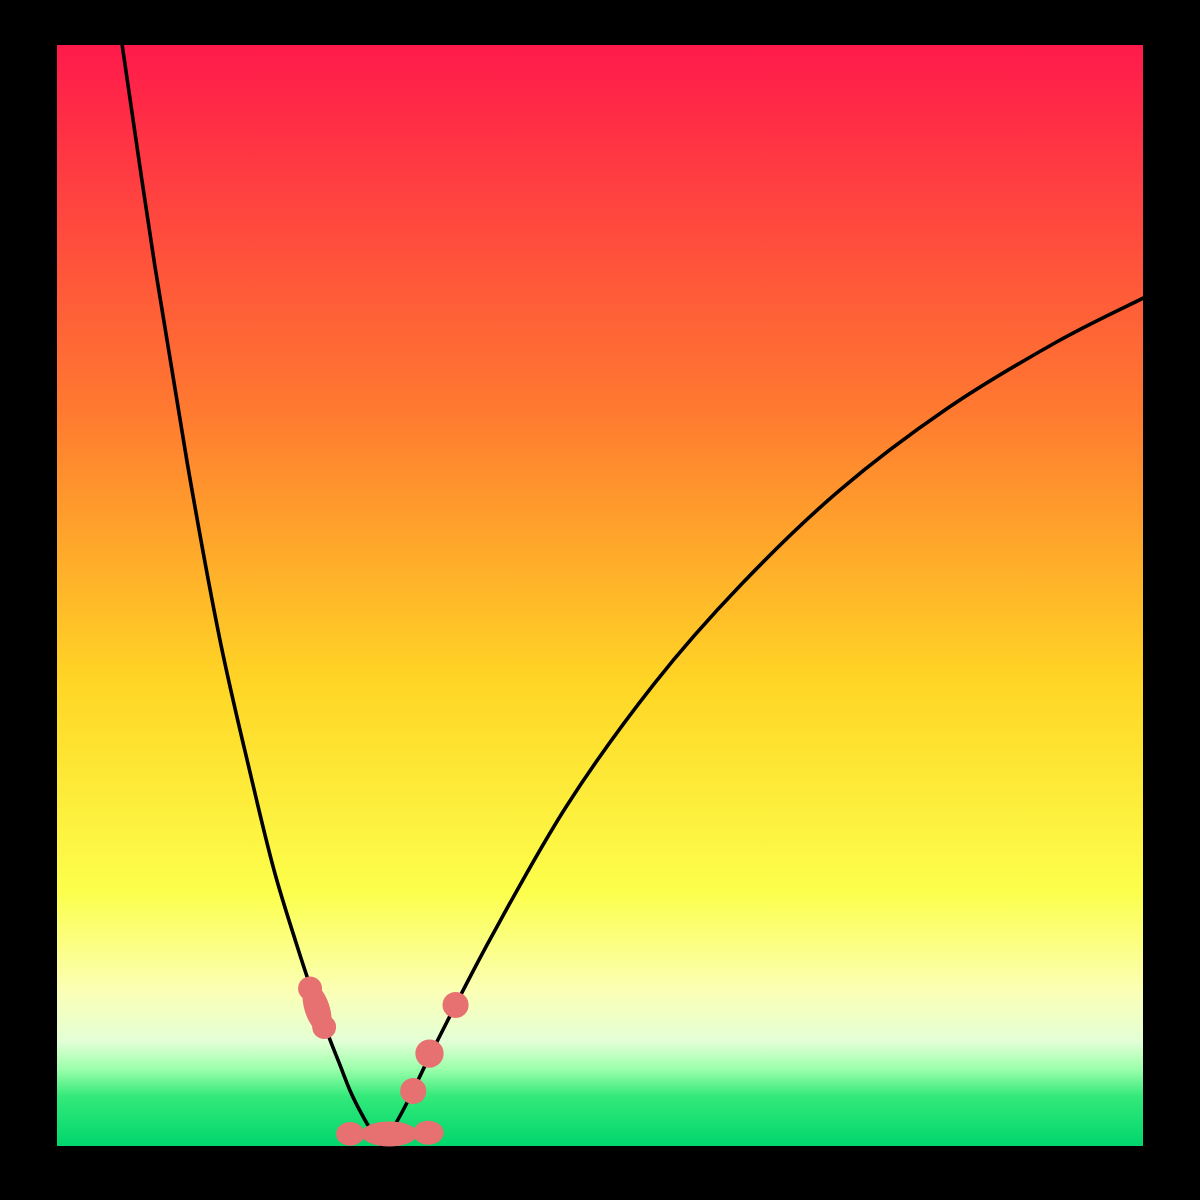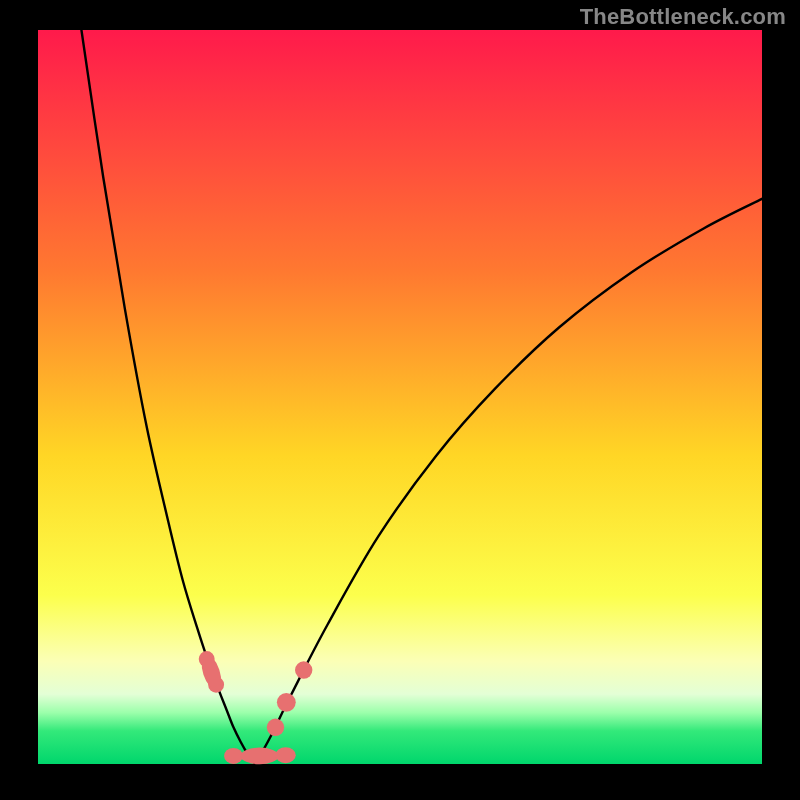--- a/index.html
+++ b/index.html
@@ -66,14 +66,13 @@
         <ellipse cx="211.398" cy="672.25" rx="8.326" ry="18.1" transform="rotate(-18 211.398 672.25)" fill="#e77070"></ellipse>
         <circle cx="275.472" cy="727.3" r="8.688" fill="#e77070"></circle>
         <circle cx="286.332" cy="702.344" r="9.412" fill="#e77070"></circle>
         <circle cx="303.708" cy="670.048" r="8.688" fill="#e77070"></circle>
         <ellipse cx="233.48000000000002" cy="755.926" rx="9.412" ry="7.964" fill="#e77070"></ellipse>
         <ellipse cx="259.544" cy="755.926" rx="18.824" ry="8.326" fill="#e77070"></ellipse>
         <ellipse cx="285.60800000000006" cy="755.192" rx="10.136" ry="7.964" fill="#e77070"></ellipse>
       </g>
 </svg>
 
-<div class="watermark">TheBottleneck.com</div>
 </div>
 
 </body></html>

